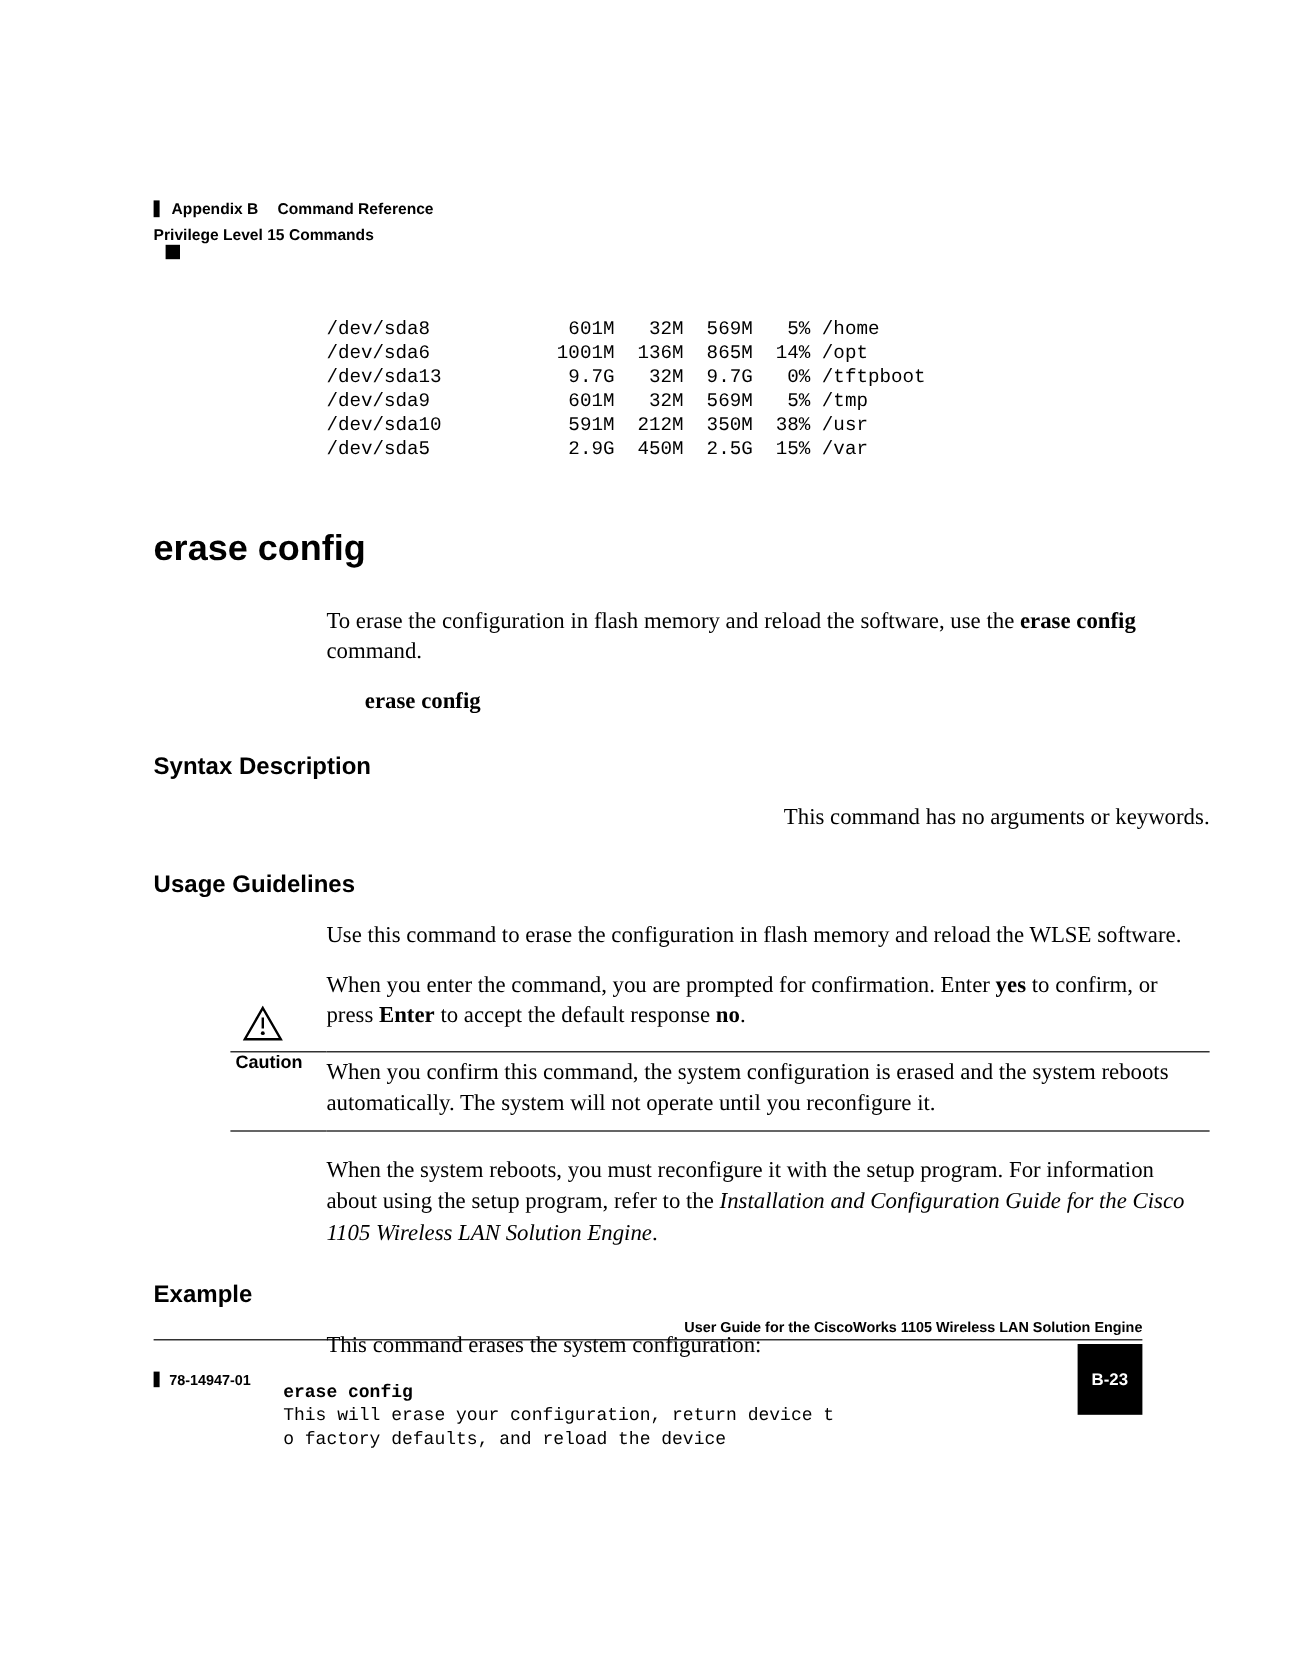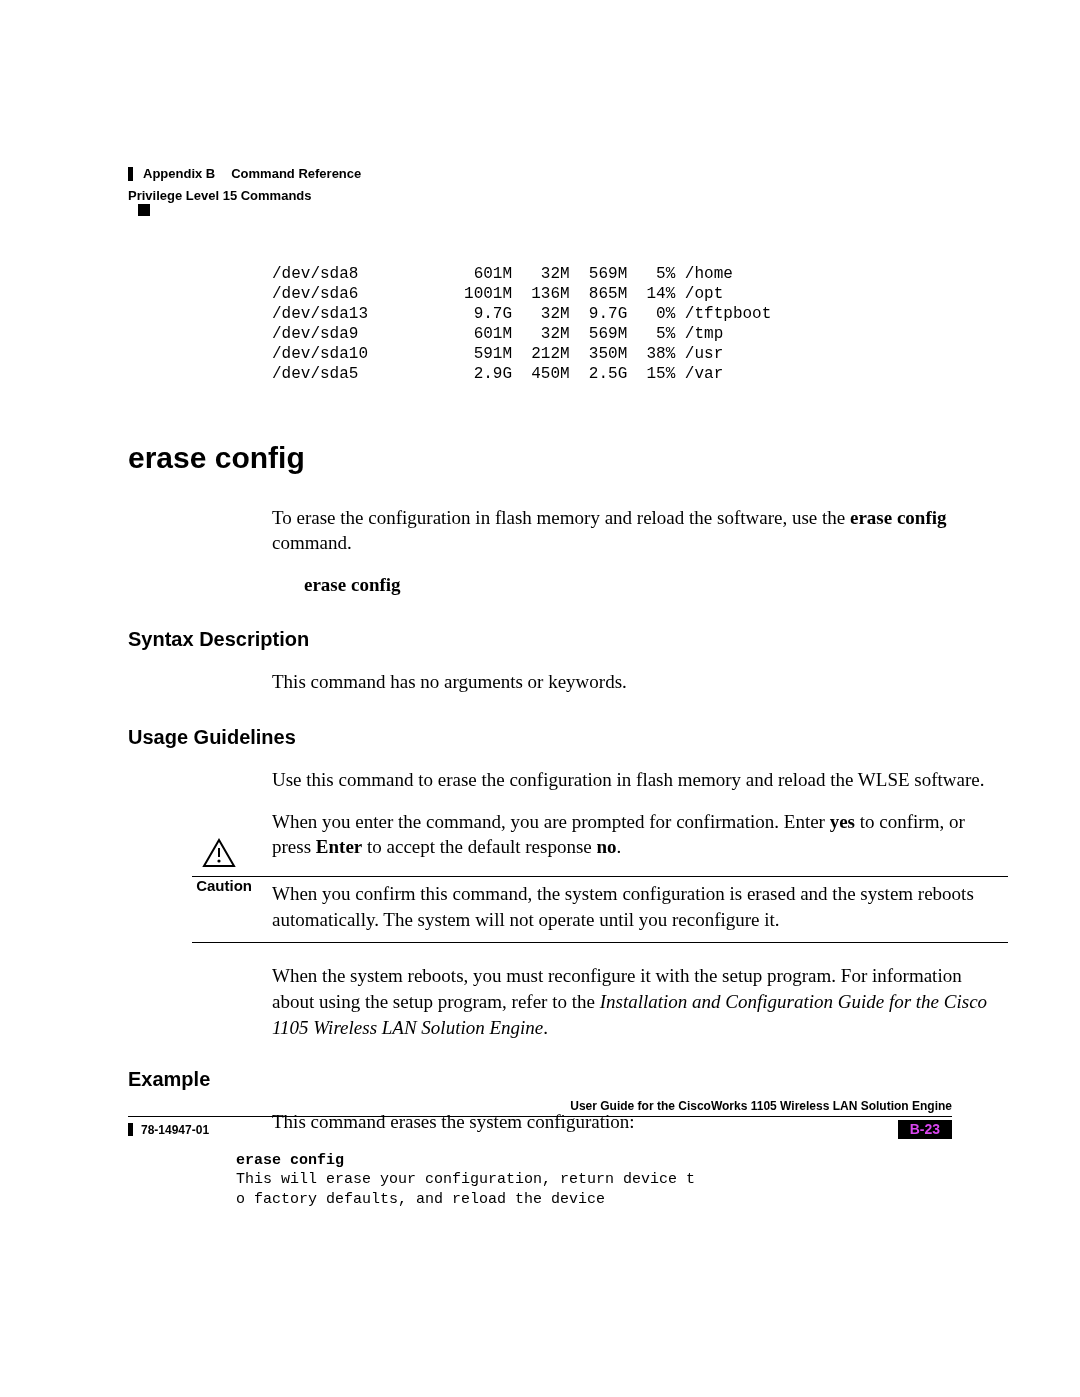--- a/index.html
+++ b/index.html
@@ -75,20 +75,21 @@
     .subhead {
       font-family: Arial, Helvetica, sans-serif;
       font-weight: bold;
       font-size: 20px;
       margin-bottom: 16px;
       margin-top: 8px;
     }
     .body-sub {
       margin-left: 144px;
       margin-bottom: 30px;
+      text-align: right;
     }
     .caution-row {
       display: flex;
       align-items: flex-start;
       margin-left: 0;
       margin-bottom: 20px;
       margin-top: 6px;
     }
     .caution-icon-col {
       width: 144px;
@@ -168,22 +169,22 @@
       gap: 8px;
     }
     .ftr-bar {
       display: inline-block;
       width: 5px;
       height: 13px;
       background: #000;
     }
     .page-num-box {
       background: #000;
-      color: #d946ef;
-      padding: 0 12px;
+      color: #ffffff;
+      padding: 20px 12px;
       font-size: 14px;
     }
   </style>
 </head>
 <body>
 
 <div class="page">
 
   <div class="header-row">
     <span class="header-bar"></span>

